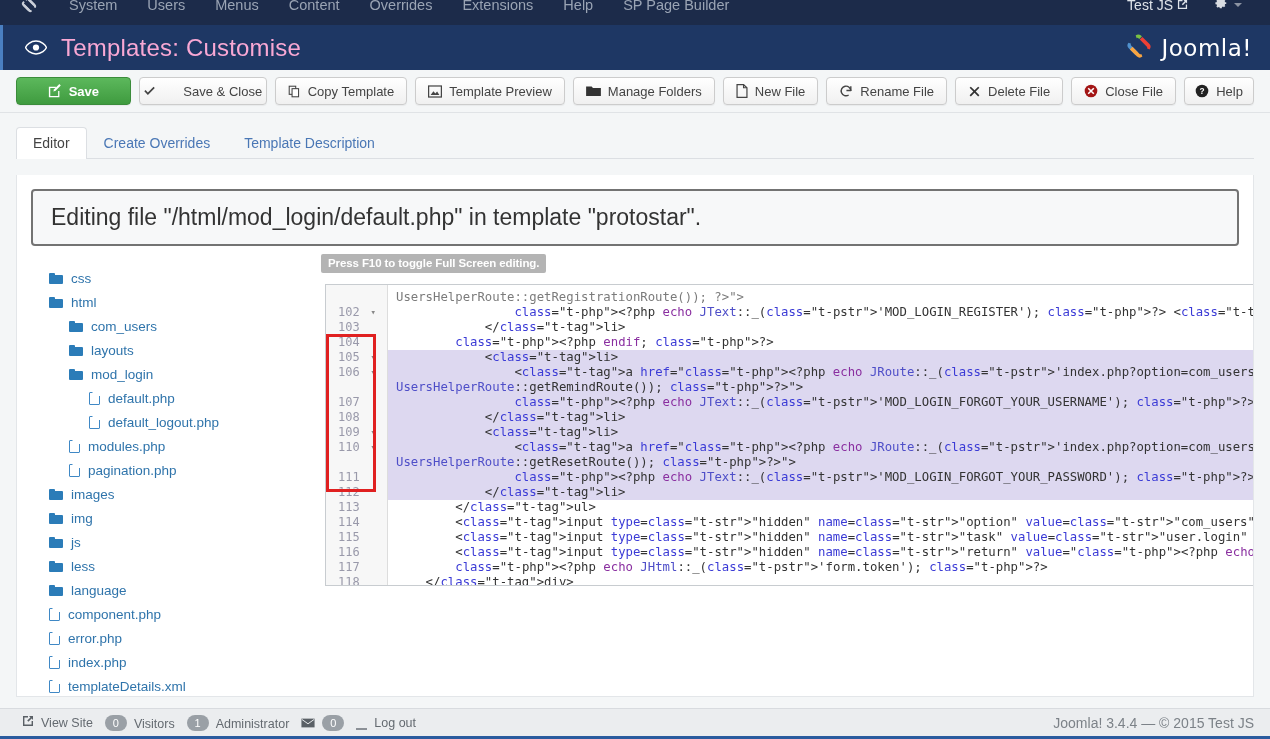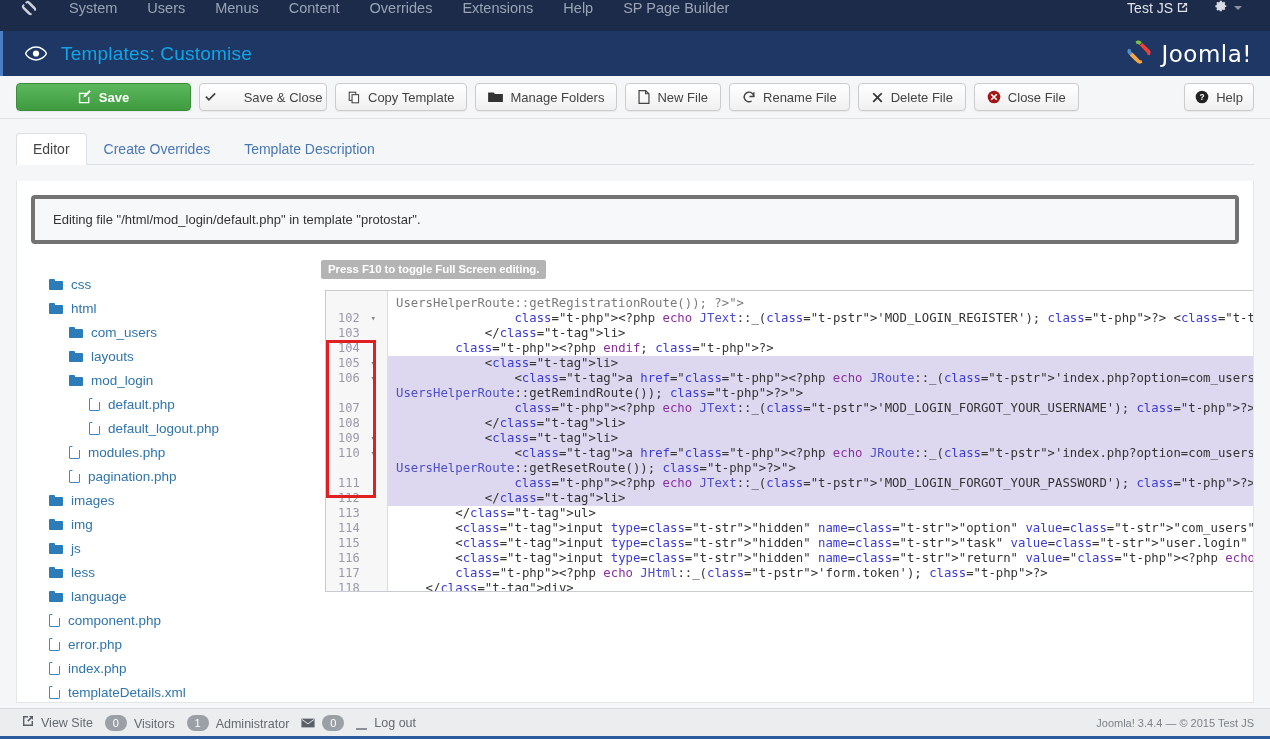--- a/index.html
+++ b/index.html
@@ -6,21 +6,21 @@
   html, body {
     width: 1270px; height: 739px;
     font-family: "Liberation Sans", sans-serif;
     background: #f4f6f7;
     overflow: hidden;
   }
   body { position: relative; }
 
   
   #topbar {
-    height: 31px;
+    height: 25px;
     background: #1c2b4a;
     display: flex;
     align-items: center;
     padding: 0 0 16px 18px;
     position: relative;
     z-index: 40;
   }
   #topbar .brand-icon {
     width: 22px; height: 22px;
     display: flex; align-items: center; justify-content: center;
@@ -59,21 +59,21 @@
   #subhead {
     height: 45px;
     background: #1e3764;
     display: flex; align-items: center;
     padding-left: 22px;
     border-left: 3px solid #4a7fc1;
     position: relative;
   }
   #subhead .eye { margin-right: 14px; display:flex; align-items:center; }
   #subhead .title {
-    color: #0ea5e9; font-size: 19px; font-weight: normal;
+    color: #f9a8d4; font-size: 24px; font-weight: normal;
     letter-spacing: .2px;
   }
   #subhead .logo {
     position: absolute; right: 18px; top: 50%; transform: translateY(-50%);
     display: flex; align-items: center; gap: 7px;
   }
   #subhead .logo-text {
     color: #fff; font-size: 23px; letter-spacing: .5px;
     font-family: "DejaVu Sans", sans-serif;
   }
@@ -143,26 +143,26 @@
   #panel {
     margin: 16px 16px 0 16px;
     background: #fff;
     border: 1px solid #e3e6e9;
     border-top: none;
     height: 522px;
     position: relative;
     overflow: hidden;
   }
   #editheading {
-    margin: 14px 14px 8px 14px;
+    margin: 14px 14px 0 14px;
     background: #f7f8f9;
-    border: 4px solid #737373;
+    border: 2px solid #737373;
     border-radius: 4px;
     padding: 13px 18px;
-    font-size: 13px;
+    font-size: 23px;
     color: #333;
   }
   #body-row {
     display: flex;
     padding: 16px 14px 0 14px;
     gap: 0px;
   }
 
   
   #filetree {
@@ -310,21 +310,21 @@
   .badge {
     display: inline-flex; align-items: center; justify-content: center;
     min-width: 22px; height: 16px;
     background: #9aa0a6; color: #fff;
     border-radius: 9px;
     font-size: 11px; padding: 0 6px;
   }
   #statusbar .right {
     margin-left: auto;
     color: #7c8288;
-    font-size: 11px;
+    font-size: 14px;
     white-space: nowrap;
   }
   .dash { display:inline-block; width:11px; height:2px; background:#8b9096; }
 </style>
 </head>
 <body>
 
 <div id="topbar">
   <span class="brand-icon">
     <svg width="20" height="20" viewBox="0 0 24 24">
@@ -416,20 +416,29 @@
   <div class="tbtn">
     <span class="ic">
       <svg width="13" height="13" viewBox="0 0 16 16" fill="none" stroke="#444" stroke-width="1.3">
         <rect x="1.5" y="1.5" width="8" height="10"></rect>
           <rect x="5" y="4.5" width="8" height="10" fill="#fff"></rect>
       </svg>
     </span>
     <span>Copy Template</span>
   </div>
 
+  <div class="tbtn">
+    <span class="ic">
+      <svg width="14" height="13" viewBox="0 0 16 14">
+        <rect x="0.7" y="0.7" width="14.6" height="12.6" fill="none" stroke="#444" stroke-width="1.4"></rect>
+        <path d="M3 11l3.2-4.2 2.2 2.6 2-2.4L13 11z" fill="#444"></path>
+      </svg>
+    </span>
+    <span>Template Preview</span>
+  </div>
 
   <div class="tbtn">
     <span class="ic">
       <svg width="15" height="12" viewBox="0 0 16 13" fill="#333">
         <path d="M0 1.6h6l1.4 1.6H16V12H0z"></path>
       </svg>
     </span>
     <span>Manage Folders</span>
   </div>
 

